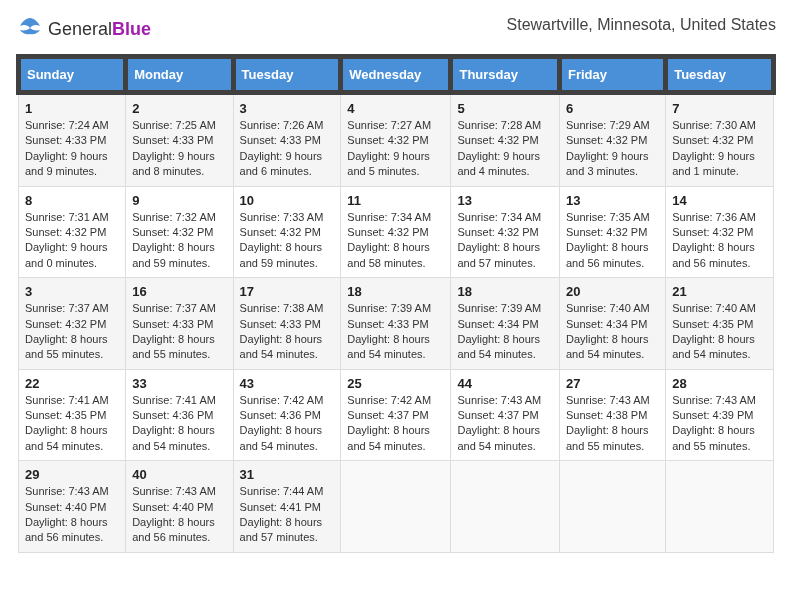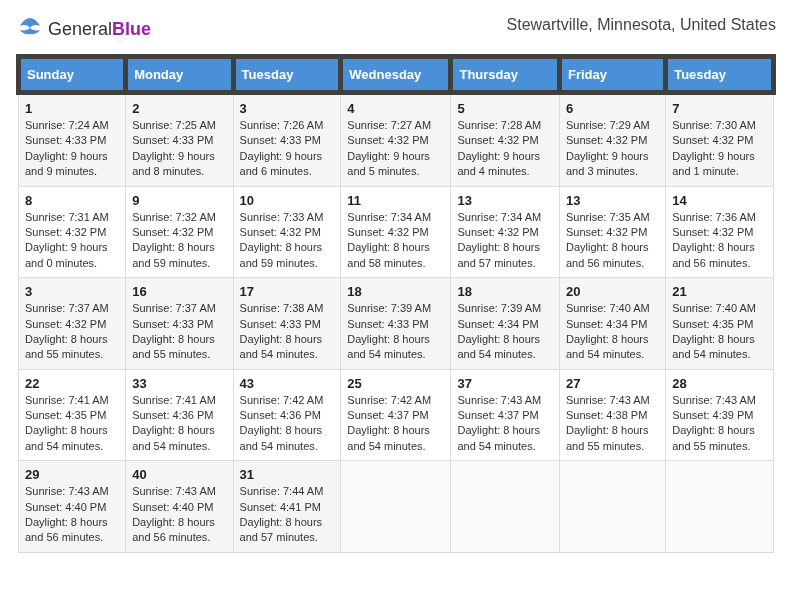--- a/index.html
+++ b/index.html
@@ -331,21 +331,21 @@
       </td>
         <td>
         <span class="day-number">25</span>
         <div class="day-info">
           Sunrise: 7:42 AM<br>
           Sunset: 4:37 PM<br>
           Daylight: 8 hours and 54 minutes.
         </div>
       </td>
         <td>
-        <span class="day-number">37</span>
+        <span class="day-number">44</span>
         <div class="day-info">
           Sunrise: 7:43 AM<br>
           Sunset: 4:37 PM<br>
           Daylight: 8 hours and 54 minutes.
         </div>
       </td>
         <td>
         <span class="day-number">27</span>
         <div class="day-info">
           Sunrise: 7:43 AM<br>

